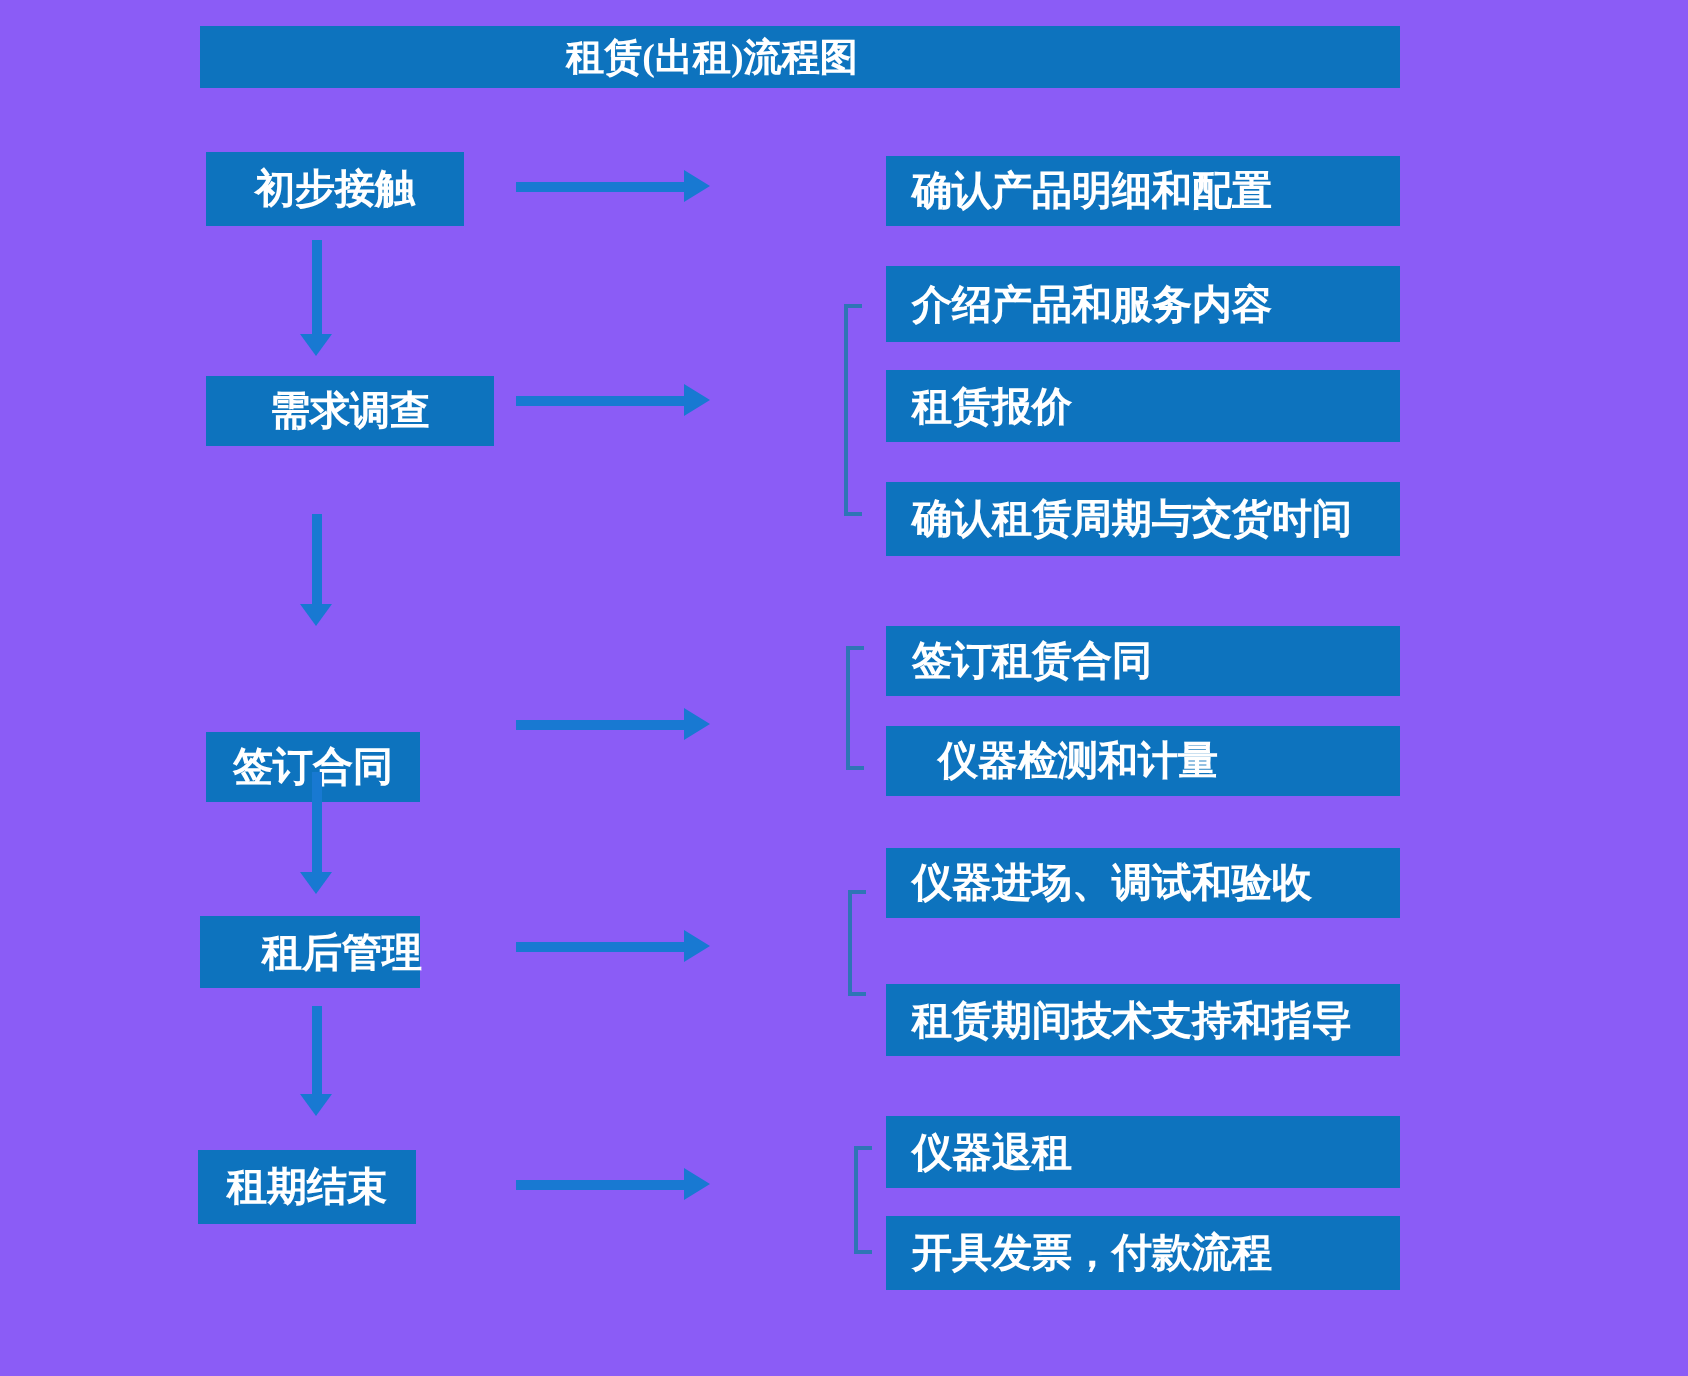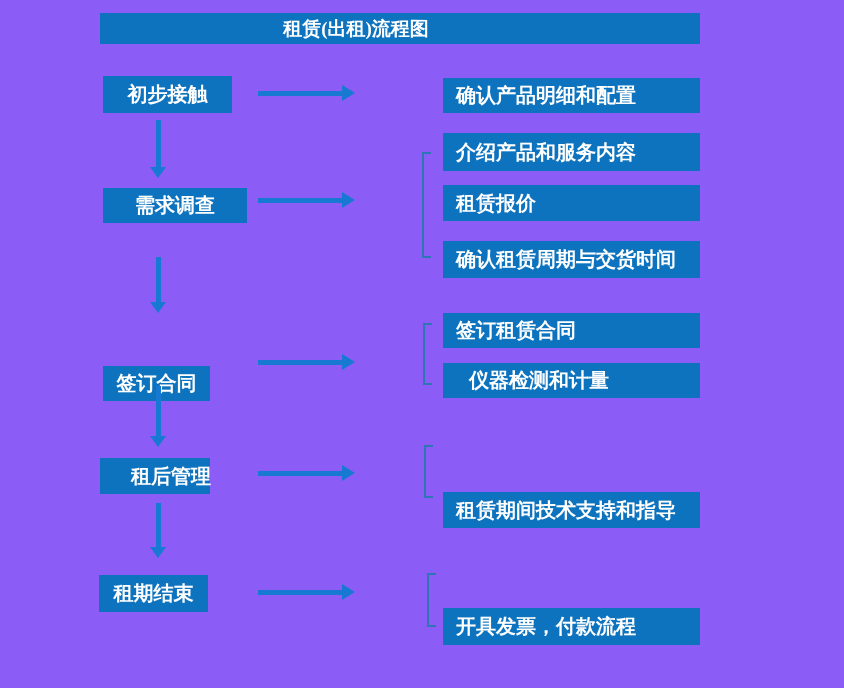--- a/index.html
+++ b/index.html
@@ -117,16 +117,18 @@
   <div class="bracket b2"></div>
   <div class="bracket b3"></div>
   <div class="bracket b4"></div>
 
   <div class="box out r1">确认产品明细和配置</div>
   <div class="box out r2">介绍产品和服务内容</div>
   <div class="box out r3">租赁报价</div>
   <div class="box out r4">确认租赁周期与交货时间</div>
   <div class="box out r5">签订租赁合同</div>
   <div class="box out r6">仪器检测和计量</div>
+  <div class="box out r7">仪器进场、调试和验收</div>
   <div class="box out r8">租赁期间技术支持和指导</div>
+  <div class="box out r9">仪器退租</div>
   <div class="box out r10">开具发票，付款流程</div>
 
 </div>
 
 </body></html>

